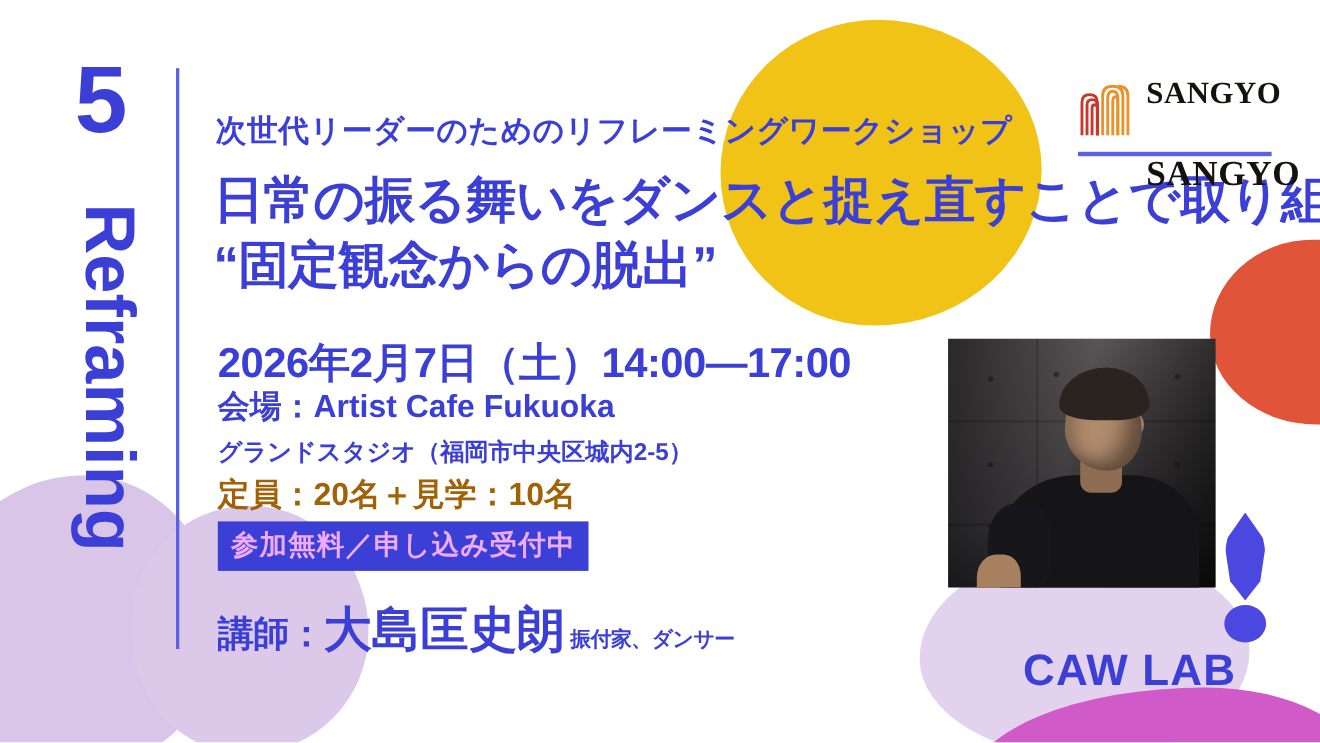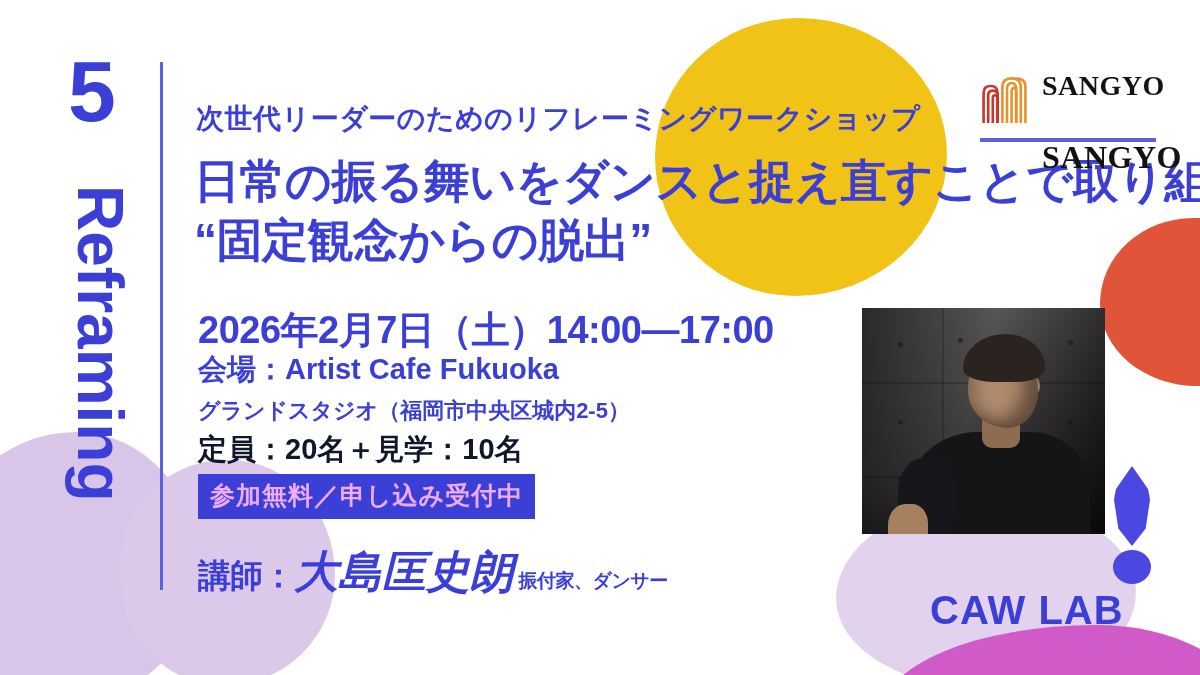--- a/index.html
+++ b/index.html
@@ -153,21 +153,21 @@
     font-size: 22px;
     font-weight: 700;
     color: #3B3FD6;
     white-space: nowrap;
   }
   #capacity {
     position: absolute;
     left: 2px; top: 430px;
     font-size: 29px;
     font-weight: 800;
-    color: #0f172a;
+    color: #a16207;
     white-space: nowrap;
   }
 
   #fee-badge {
     position: absolute;
     left: 2px; top: 474px;
     background: #3B3FD6;
     color: #f0abfc;
     font-size: 25px;
     font-weight: 800;
@@ -176,21 +176,21 @@
     white-space: nowrap;
   }
 
   #instructor {
     position: absolute;
     left: 2px; top: 543px;
     white-space: nowrap;
     color: #3B3FD6;
   }
   #instructor-label { font-size: 33px; font-weight: 800; letter-spacing: -1px; }
-  #instructor-name  { font-size: 44px; font-weight: 800; letter-spacing: 0px; font-style: italic; }
+  #instructor-name  { font-size: 44px; font-weight: 800; letter-spacing: 0px; }
   #instructor-role  { font-size: 19px; font-weight: 700; letter-spacing: -0.5px; }
 
   
   #meiji-logo {
     position: absolute;
     left: 980px; top: 74px;
     width: 176px; height: 82px;
     z-index: 8;
   }
   #meiji-mark { position: absolute; left: 0; top: 2px; width: 54px; height: 48px; }

